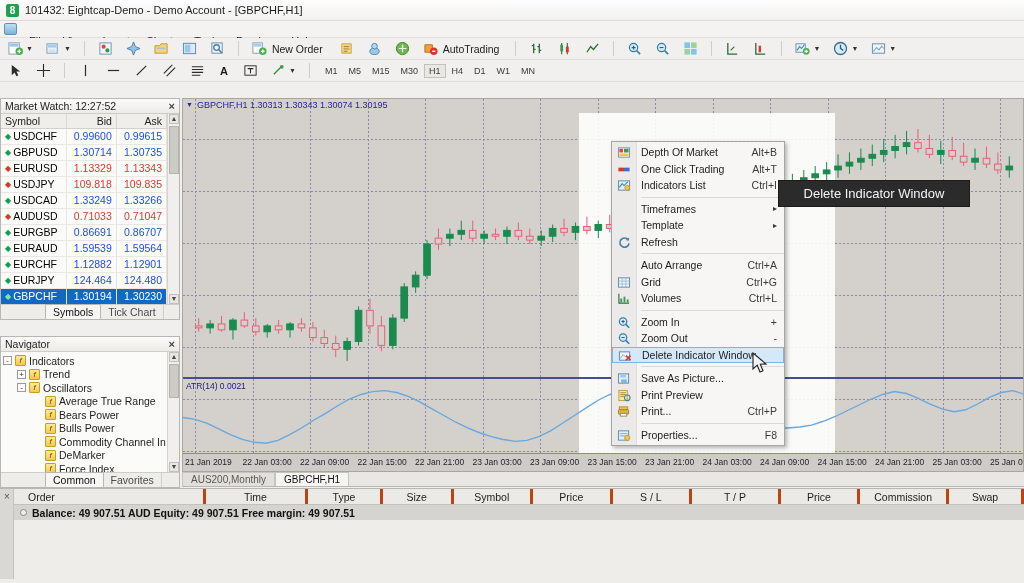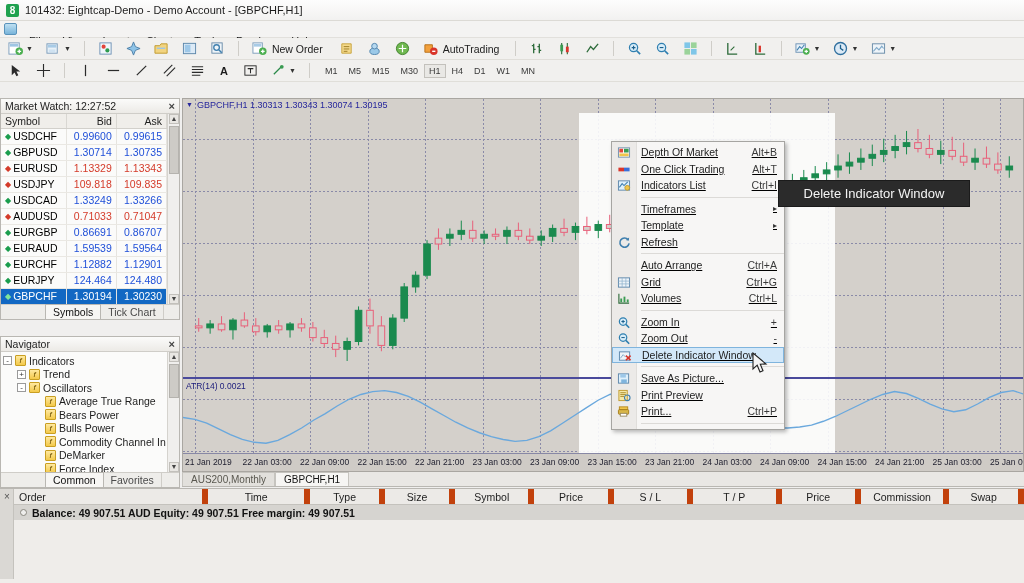--- a/index.html
+++ b/index.html
@@ -152,21 +152,21 @@
     position: absolute; left: 0; bottom: 0; width: 842px; height: 18px;
     background: #cfcbc6; border-top: 1px solid #8888a5; z-index: 4;
     font-size: 8.5px; color: #1d1d2d;
   }
   .ta-lbl { position: absolute; top: 3px; white-space: nowrap; }
 
   
   #ctx-menu {
     position: absolute; left: 611px; top: 141px; width: 174px;
     background: #f7f6f5; border: 1px solid #a6a5a2;
-    box-shadow: 2px 2px 4px rgba(0,0,0,0.28); z-index: 30; padding: 2px 0; text-decoration: underline;
+    box-shadow: 2px 2px 4px rgba(0,0,0,0.28); z-index: 30; padding: 2px 0;
   }
   .ctx-gutter {
     position: absolute; left: 0; top: 0; bottom: 0; width: 25px;
     background: #eceae8; border-right: 1px solid #e0dedb;
   }
   .ctx-item {
     position: relative; height: 16.5px; display: flex; align-items: center;
     padding-left: 29px; padding-right: 7px; font-size: 10.5px; color: #1d1d1d;
     cursor: default; z-index: 2;
   }
@@ -201,22 +201,22 @@
     background: #e3e1de; border-top: 1px solid #b9b7b2; overflow: hidden;
   }
   .term-close { position: absolute; left: 4px; top: 2px; font-size: 10px; color: #555; }
   .term-side { position: absolute; left: 0; top: 0; width: 14px; height: 100%; background:#dad8d4;
                border-right: 1px solid #c4c2bd; }
   .term-head {
     position: absolute; left: 14px; top: 0; right: 0; height: 16px;
     background: #eceae7; border-bottom: 1px solid #c4c2bd; display: flex; font-size: 10.5px;
     color: #1d1d1d; align-items: center;
   }
-  .th-cell { border-right: 6px solid #c2410c; height: 100%; display: flex; align-items: center;
-             padding: 0 5px; }
+  .th-cell { border-right: 3px solid #c2410c; height: 100%; display: flex; align-items: center;
+             padding: 0 14px; }
   .term-row {
     position: absolute; left: 14px; top: 16px; right: 0; height: 15px;
     background: #d6d4d0; display: flex; align-items: center; padding-left: 6px;
     font-size: 10.5px; font-weight: bold; color: #111; gap: 5px;
   }
   .term-bullet { width: 7px; height: 7px; border: 1px solid #8a8880; border-radius: 50%; background: #efeeec; }
   .term-blank { position: absolute; left: 14px; top: 31px; right: 0; bottom: 0; background: #efedea; }
 
   .border-bottom-strip { position:absolute; left:0; bottom:0; width:1024px; height:4px; background:#efedea; }
 </style>
@@ -999,20 +999,29 @@
         <div class="ctx-item">
           <svg class="ci" viewBox="0 0 14 14">
             <rect x="2" y="2" width="9" height="3" fill="#f0c54a" stroke="#b8891e"></rect>
             <rect x="1" y="5" width="11" height="5" rx="1" fill="#d8b648" stroke="#a57c18"></rect>
             <rect x="3" y="9" width="7" height="3" fill="#fff" stroke="#9a8a60"></rect>
           </svg>
           <span>Print...</span>
           <span class="acc">Ctrl+P</span>
         </div>
         <div class="ctx-sep"></div>
+        <div class="ctx-item">
+          <svg class="ci" viewBox="0 0 14 14">
+            <rect x="1" y="2" width="11" height="10" fill="#dff0fb" stroke="#5d87ab"></rect>
+            <path d="M2.5 5h8M2.5 7.5h6" stroke="#7fa9c9" stroke-width="1"></path>
+            <circle cx="10.5" cy="9.5" r="2.8" fill="#f0c54a" stroke="#c09a2e"></circle>
+          </svg>
+          <span>Properties...</span>
+          <span class="acc">F8</span>
+        </div>
       </div>
   </div>
 
   <div id="tooltip">
     <span>Delete Indicator Window</span>
   </div>
 
   <svg id="cursor" width="17" height="24" viewBox="0 0 17 24">
     <path d="M1 1 1 17 5.2 13.2 8 20 11 18.7 8.3 12.2 14 12Z" fill="#f5f5f5" stroke="#202020" stroke-width="1.1"></path>
   </svg>

